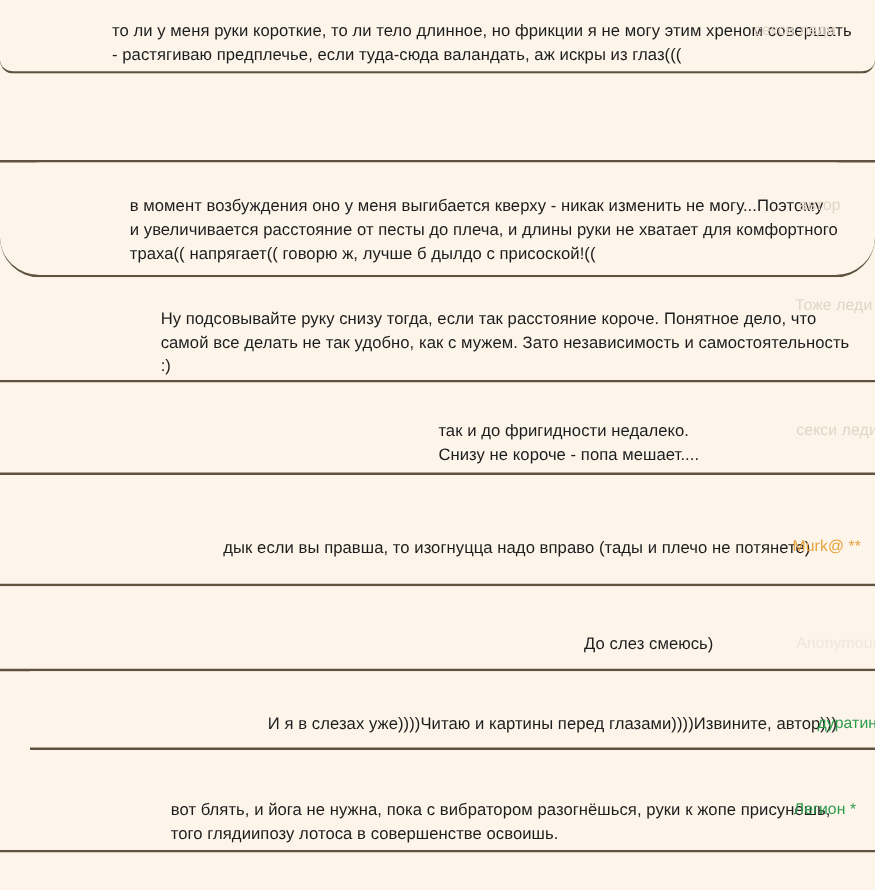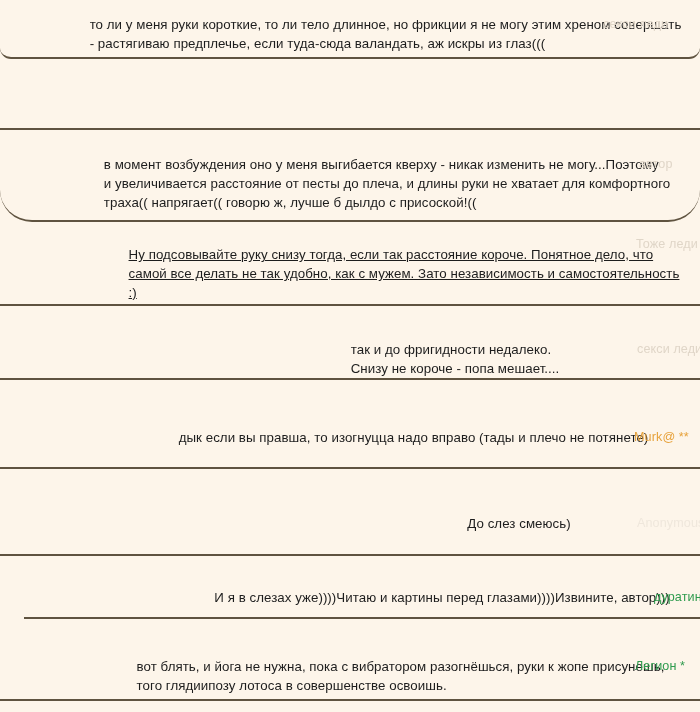--- a/index.html
+++ b/index.html
@@ -78,32 +78,32 @@
 
   #post-2 { height: 71px; }
   #post-2 .msg-body { margin-left: 118px; margin-top: 34px; }
   #post-2 .author { left: 636px; top: 34px; }
 
   #post-3 { height: 92px; border-radius: 32px; }
   #post-3 .msg-body { margin-left: 74px; margin-top: 17px; }
   #post-3 .author { left: 639px; top: 17px; }
 
   #post-4 { height: 84px; }
-  #post-4 .msg-body { margin-left: 108px; margin-top: 21px; text-decoration: underline; }
+  #post-4 .msg-body { margin-left: 108px; margin-top: 21px; }
   #post-4 .author { left: 636px; top: 11px; }
 
-  #post-5 { height: 74px; align-items: flex-end; }
+  #post-5 { height: 74px; }
   #post-5 .msg-body { margin-left: 210px; margin-top: 24px; }
   #post-5 .author { left: 637px; top: 24px; }
 
   #post-6 { height: 89px; }
   #post-6 .msg-body { margin-left: 127px; margin-top: 28px; }
   #post-6 .author { left: 634px; top: 28px; }
 
-  #post-7 { height: 87px; }
+  #post-7 { height: 68px; }
   #post-7 .msg-body { margin-left: 338px; margin-top: 24px; }
   #post-7 .author { left: 637px; top: 24px; }
 
   #post-8 { height: 63px; margin-left: 24px; }
   #post-8 .msg-body { margin-left: 136px; margin-top: 21px; }
   #post-8 .author { left: 630px; top: 21px; }
 
   #post-9 { height: 82px; }
   #post-9 .msg-body { margin-left: 101px; margin-top: 34px; }
   #post-9 .author { left: 635px; top: 34px; }

